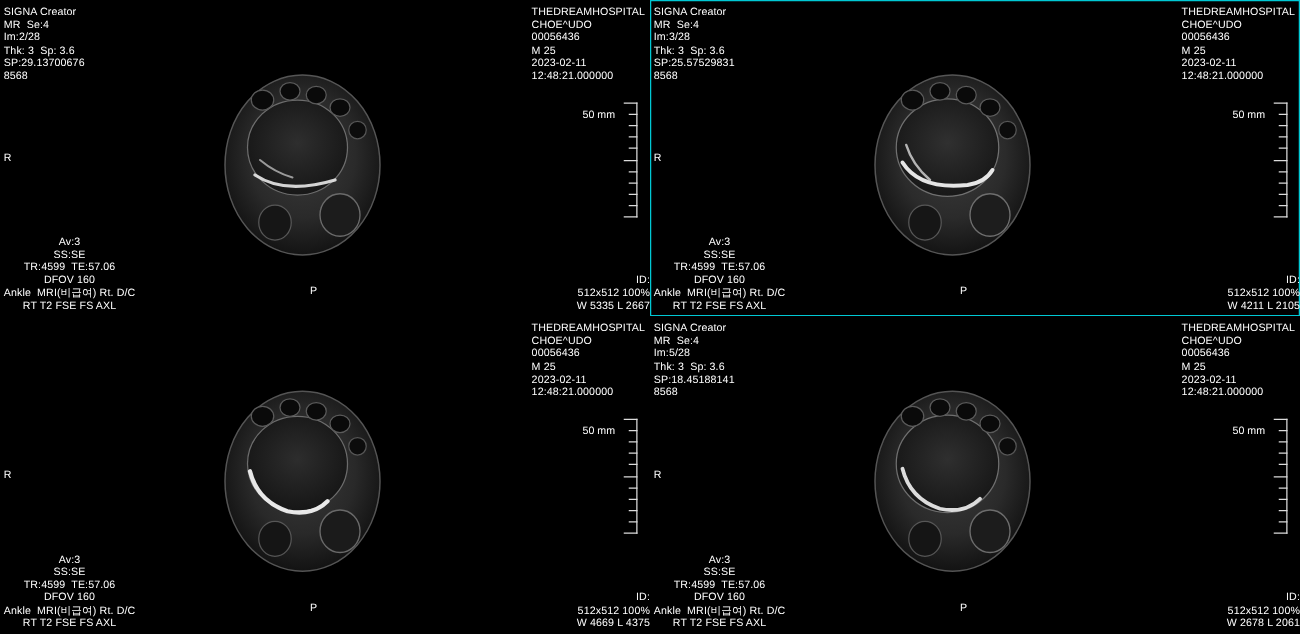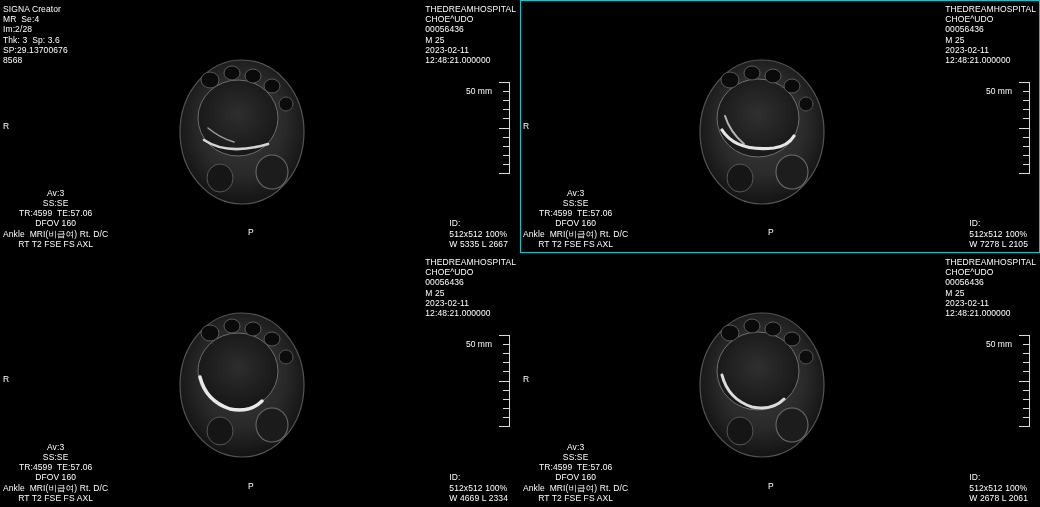--- a/index.html
+++ b/index.html
@@ -37,21 +37,21 @@
     position: absolute;
     font-size: 8.5px;
     line-height: 10.2px;
     letter-spacing: 0.1px;
     white-space: pre;
     color: #ffffff;
   }
   .tl { top: 4px; left: 3px; }
   .tr { top: 4px; right: 4px; text-align: left; }
   .bl { bottom: 4px; left: 3px; text-align: center; }
-  .br { bottom: 4px; right: 12px; }
+  .br { bottom: 4px; right: 0; text-align: right; }
   .marker-left {
     position: absolute;
     left: 3px;
     top: 121px;
     font-size: 8.5px;
     line-height: 10px;
   }
   .marker-bottom {
     position: absolute;
     left: 248px;
@@ -203,35 +203,41 @@
         <path d="M55 64 Q60 80 74 92" fill="none" stroke="#d8d8d8" stroke-width="2" stroke-linecap="round" opacity="0.8"></path>
         <ellipse cx="60" cy="28" rx="9" ry="8" fill="#0a0a0a" stroke="#5a5a5a" stroke-width="1"></ellipse>
         <ellipse cx="82" cy="21" rx="8" ry="7" fill="#0a0a0a" stroke="#5a5a5a" stroke-width="1"></ellipse>
         <ellipse cx="103" cy="24" rx="8" ry="7" fill="#0a0a0a" stroke="#5a5a5a" stroke-width="1"></ellipse>
         <ellipse cx="122" cy="34" rx="8" ry="7" fill="#0a0a0a" stroke="#5a5a5a" stroke-width="1"></ellipse>
         <ellipse cx="136" cy="52" rx="7" ry="7" fill="#0c0c0c" stroke="#555" stroke-width="1"></ellipse>
         <ellipse cx="122" cy="120" rx="16" ry="17" fill="#1d1d1d" stroke="#6e6e6e" stroke-width="1.1"></ellipse>
         <ellipse cx="70" cy="126" rx="13" ry="14" fill="#161616" stroke="#575757" stroke-width="1"></ellipse>
       </svg>
     </div>
+    <div class="vp-text tl"><span>SIGNA Creator</span>
+<span>MR  Se:4</span>
+<span>Im:3/28</span>
+<span>Thk: 3  Sp: 3.6</span>
+<span>SP:25.57529831</span>
+<span>8568</span></div>
     <div class="vp-text tr"><span>THEDREAMHOSPITAL</span>
 <span>CHOE^UDO</span>
 <span>00056436</span>
 <span>M 25</span>
 <span>2023-02-11</span>
 <span>12:48:21.000000</span></div>
     <div class="vp-text bl"><span>Av:3</span>
 <span>SS:SE</span>
 <span>TR:4599  TE:57.06</span>
 <span>DFOV 160</span>
 <span>Ankle  MRI(비급여) Rt. D/C</span>
 <span>RT T2 FSE FS AXL</span></div>
     <div class="vp-text br"><span>ID:</span>
 <span>512x512 100%</span>
-<span>W 7278 L 2105</span></div>
+<span>W 4211 L 2105</span></div>
     <div class="marker-left">R</div>
     <div class="marker-bottom">P</div>
     <div class="scale-label">50 mm</div>
     <div class="scale-ruler">
       <div class="bar"></div>
       <div class="tick major" style="top:0"></div>
       <div class="tick" style="top:9px"></div>
       <div class="tick" style="top:18px"></div>
       <div class="tick" style="top:27px"></div>
       <div class="tick" style="top:36px"></div>
@@ -278,21 +284,21 @@
 <span>2023-02-11</span>
 <span>12:48:21.000000</span></div>
     <div class="vp-text bl"><span>Av:3</span>
 <span>SS:SE</span>
 <span>TR:4599  TE:57.06</span>
 <span>DFOV 160</span>
 <span>Ankle  MRI(비급여) Rt. D/C</span>
 <span>RT T2 FSE FS AXL</span></div>
     <div class="vp-text br"><span>ID:</span>
 <span>512x512 100%</span>
-<span>W 4669 L 2334</span></div>
+<span>W 4669 L 4375</span></div>
     <div class="marker-left">R</div>
     <div class="marker-bottom">P</div>
     <div class="scale-label">50 mm</div>
     <div class="scale-ruler">
       <div class="bar"></div>
       <div class="tick major" style="top:0"></div>
       <div class="tick" style="top:9px"></div>
       <div class="tick" style="top:18px"></div>
       <div class="tick" style="top:27px"></div>
       <div class="tick" style="top:36px"></div>
@@ -325,20 +331,26 @@
         <path d="M52 70 Q58 94 82 102 Q102 106 114 94" fill="none" stroke="#ededed" stroke-width="3" stroke-linecap="round" opacity="0.92"></path>
         <ellipse cx="60" cy="28" rx="9" ry="8" fill="#0a0a0a" stroke="#5a5a5a" stroke-width="1"></ellipse>
         <ellipse cx="82" cy="21" rx="8" ry="7" fill="#0a0a0a" stroke="#5a5a5a" stroke-width="1"></ellipse>
         <ellipse cx="103" cy="24" rx="8" ry="7" fill="#0a0a0a" stroke="#5a5a5a" stroke-width="1"></ellipse>
         <ellipse cx="122" cy="34" rx="8" ry="7" fill="#0a0a0a" stroke="#5a5a5a" stroke-width="1"></ellipse>
         <ellipse cx="136" cy="52" rx="7" ry="7" fill="#0c0c0c" stroke="#555" stroke-width="1"></ellipse>
         <ellipse cx="122" cy="120" rx="16" ry="17" fill="#1c1c1c" stroke="#6c6c6c" stroke-width="1.1"></ellipse>
         <ellipse cx="70" cy="126" rx="13" ry="14" fill="#151515" stroke="#565656" stroke-width="1"></ellipse>
       </svg>
     </div>
+    <div class="vp-text tl"><span>SIGNA Creator</span>
+<span>MR  Se:4</span>
+<span>Im:5/28</span>
+<span>Thk: 3  Sp: 3.6</span>
+<span>SP:18.45188141</span>
+<span>8568</span></div>
     <div class="vp-text tr"><span>THEDREAMHOSPITAL</span>
 <span>CHOE^UDO</span>
 <span>00056436</span>
 <span>M 25</span>
 <span>2023-02-11</span>
 <span>12:48:21.000000</span></div>
     <div class="vp-text bl"><span>Av:3</span>
 <span>SS:SE</span>
 <span>TR:4599  TE:57.06</span>
 <span>DFOV 160</span>

